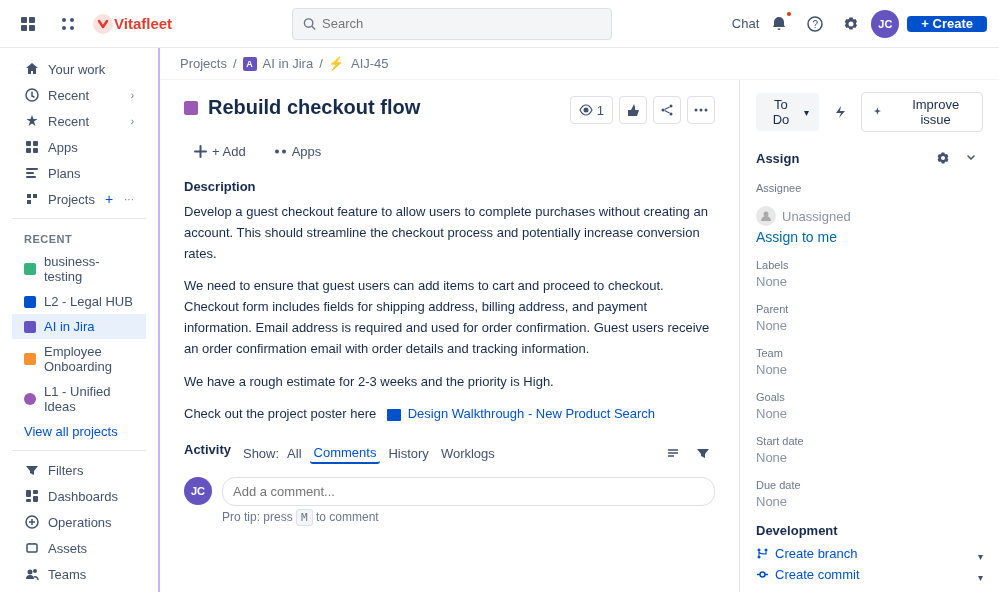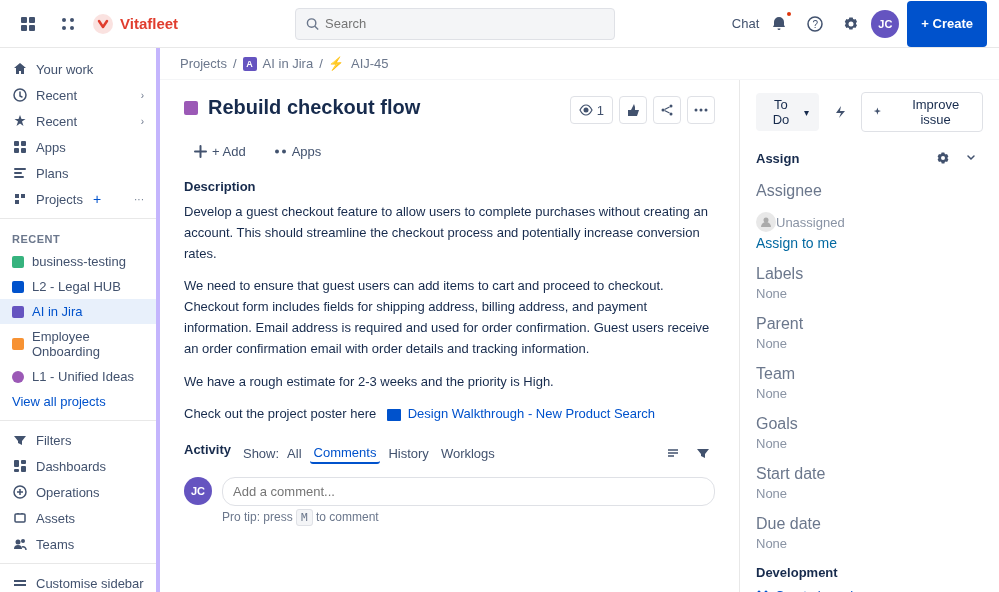--- a/index.html
+++ b/index.html
@@ -1,38 +1,38 @@
 <!DOCTYPE html>
 <html><head>
   <meta charset="utf-8">
   <style>
     * { box-sizing: border-box; margin: 0; padding: 0; }
     body { font-family: -apple-system, BlinkMacSystemFont, 'Segoe UI', sans-serif; font-size: 13px; color: #172b4d; background: #fff; display: flex; flex-direction: column; height: 592px; overflow: hidden; }
 
     
     .topnav { display: flex; align-items: center; height: 48px; padding: 0 12px; border-bottom: 1px solid #e8e8e8; gap: 8px; flex-shrink: 0; }
     .topnav-left { display: flex; align-items: center; gap: 8px; }
-    .topnav-logo { display: flex; align-items: center; gap: 6px; color: #e03d2e; font-weight: 700; font-size: 15px; }
+    .topnav-logo { display: flex; align-items: center; color: #e03d2e; font-weight: 700; font-size: 15px; }
     .topnav-logo svg { width: 22px; height: 22px; }
     .topnav-center { flex: 1; display: flex; justify-content: center; }
     .search-bar { display: flex; align-items: center; background: #f4f5f7; border: 1px solid #dfe1e6; border-radius: 4px; padding: 0 10px; width: 320px; height: 32px; gap: 6px; cursor: text; }
     .search-bar input { background: none; border: none; outline: none; font-size: 13px; color: #172b4d; width: 100%; }
     .search-icon-svg { color: #6b778c; }
-    .create-btn { background: #0052cc; color: #fff; border: none; border-radius: 4px; padding: 0 14px; height: 46px; font-size: 13px; font-weight: 600; cursor: pointer; display: flex; align-items: center; gap: 4px; }
+    .create-btn { background: #0052cc; color: #fff; border: none; border-radius: 4px; padding: 0 14px; height: 16px; font-size: 13px; font-weight: 600; cursor: pointer; display: flex; align-items: center; gap: 4px; }
     .topnav-icon-btn { width: 32px; height: 32px; border-radius: 50%; display: flex; align-items: center; justify-content: center; cursor: pointer; color: #42526e; background: none; border: none; }
     .topnav-avatar { width: 28px; height: 28px; border-radius: 50%; background: #6554c0; color: #fff; font-size: 11px; font-weight: 700; display: flex; align-items: center; justify-content: center; cursor: pointer; }
     .notif-badge { position: relative; }
     .notif-dot { position: absolute; top: 2px; right: 2px; width: 8px; height: 8px; background: #de350b; border-radius: 50%; border: 2px solid #fff; }
     .chat-label { font-size: 13px; color: #42526e; }
 
     
     .main-layout { display: flex; flex: 1; overflow: hidden; }
 
     
-    .sidebar { width: 160px; flex-shrink: 0; border-right: 4px solid #c4b5fd; overflow-y: auto; padding: 8px 0; background: #fff; }
+    .sidebar { width: 160px; flex-shrink: 0; border-right: 2px solid #c4b5fd; overflow-y: auto; padding: 8px 12px; background: #fff; }
     .sidebar-item { display: flex; align-items: center; gap: 8px; padding: 5px 12px; cursor: pointer; color: #42526e; font-size: 13px; border-radius: 0; }
     .sidebar-item.active { background: #e8f0fb; color: #0052cc; font-weight: 500; }
     .sidebar-item .item-icon { width: 16px; height: 16px; display: flex; align-items: center; justify-content: center; flex-shrink: 0; }
     .sidebar-item .arrow { margin-left: auto; font-size: 10px; color: #6b778c; }
     .sidebar-divider { height: 1px; background: #e8e8e8; margin: 6px 0; }
     .sidebar-section-label { font-size: 11px; font-weight: 700; color: #6b778c; padding: 8px 12px 4px; text-transform: uppercase; letter-spacing: 0.5px; }
     .project-dot { width: 12px; height: 12px; border-radius: 2px; flex-shrink: 0; }
 
     
     .content-area { flex: 1; display: flex; flex-direction: column; overflow: hidden; }
@@ -80,24 +80,24 @@
     .right-panel-header { display: flex; align-items: center; justify-content: space-between; margin-bottom: 12px; }
     .right-panel-title { font-size: 13px; font-weight: 600; color: #172b4d; }
     .right-panel-icons { display: flex; gap: 4px; }
     .right-panel-icon { width: 24px; height: 24px; display: flex; align-items: center; justify-content: center; cursor: pointer; color: #42526e; border-radius: 3px; }
     .status-btn { display: flex; align-items: center; gap: 6px; background: #f4f5f7; border: none; border-radius: 4px; padding: 4px 10px; cursor: pointer; font-size: 13px; color: #172b4d; font-weight: 500; }
     .status-arrow { margin-left: 2px; font-size: 10px; }
     .improve-btn { display: flex; align-items: center; gap: 17px; background: none; border: 1px solid #dfe1e6; border-radius: 4px; padding: 4px 10px; cursor: pointer; font-size: 13px; color: #172b4d; }
     .status-row { display: flex; align-items: center; gap: 8px; margin-bottom: 14px; }
 
     .detail-row { margin-bottom: 14px; }
-    .detail-label { font-size: 16px; color: #6b778c; margin-bottom: 3px; font-weight: 500; }
+    .detail-label { font-size: 11px; color: #6b778c; margin-bottom: 3px; font-weight: 500; }
     .detail-value { font-size: 13px; color: #172b4d; }
     .detail-value.none { color: #8993a4; }
-    .assignee-row { display: flex; align-items: center; gap: 0; margin-top: 12px; }
+    .assignee-row { display: flex; align-items: center; gap: 6px; margin-top: 12px; }
     .assignee-avatar { width: 20px; height: 20px; border-radius: 50%; background: #e8e8e8; display: flex; align-items: center; justify-content: center; }
     .assign-link { color: #0369a1; font-size: 14px; cursor: pointer; display: block; margin-top: 3px; }
 
     .dev-section { margin-top: 4px; }
     .dev-title { font-size: 13px; font-weight: 600; color: #172b4d; margin-bottom: 8px; }
     .dev-item { display: flex; align-items: center; gap: 6px; color: #0052cc; font-size: 13px; cursor: pointer; margin-bottom: 6px; }
     .dev-item-row { display: flex; align-items: center; justify-content: space-between; }
     .dev-item-expand { color: #42526e; font-size: 10px; }
   </style>
 </head>

